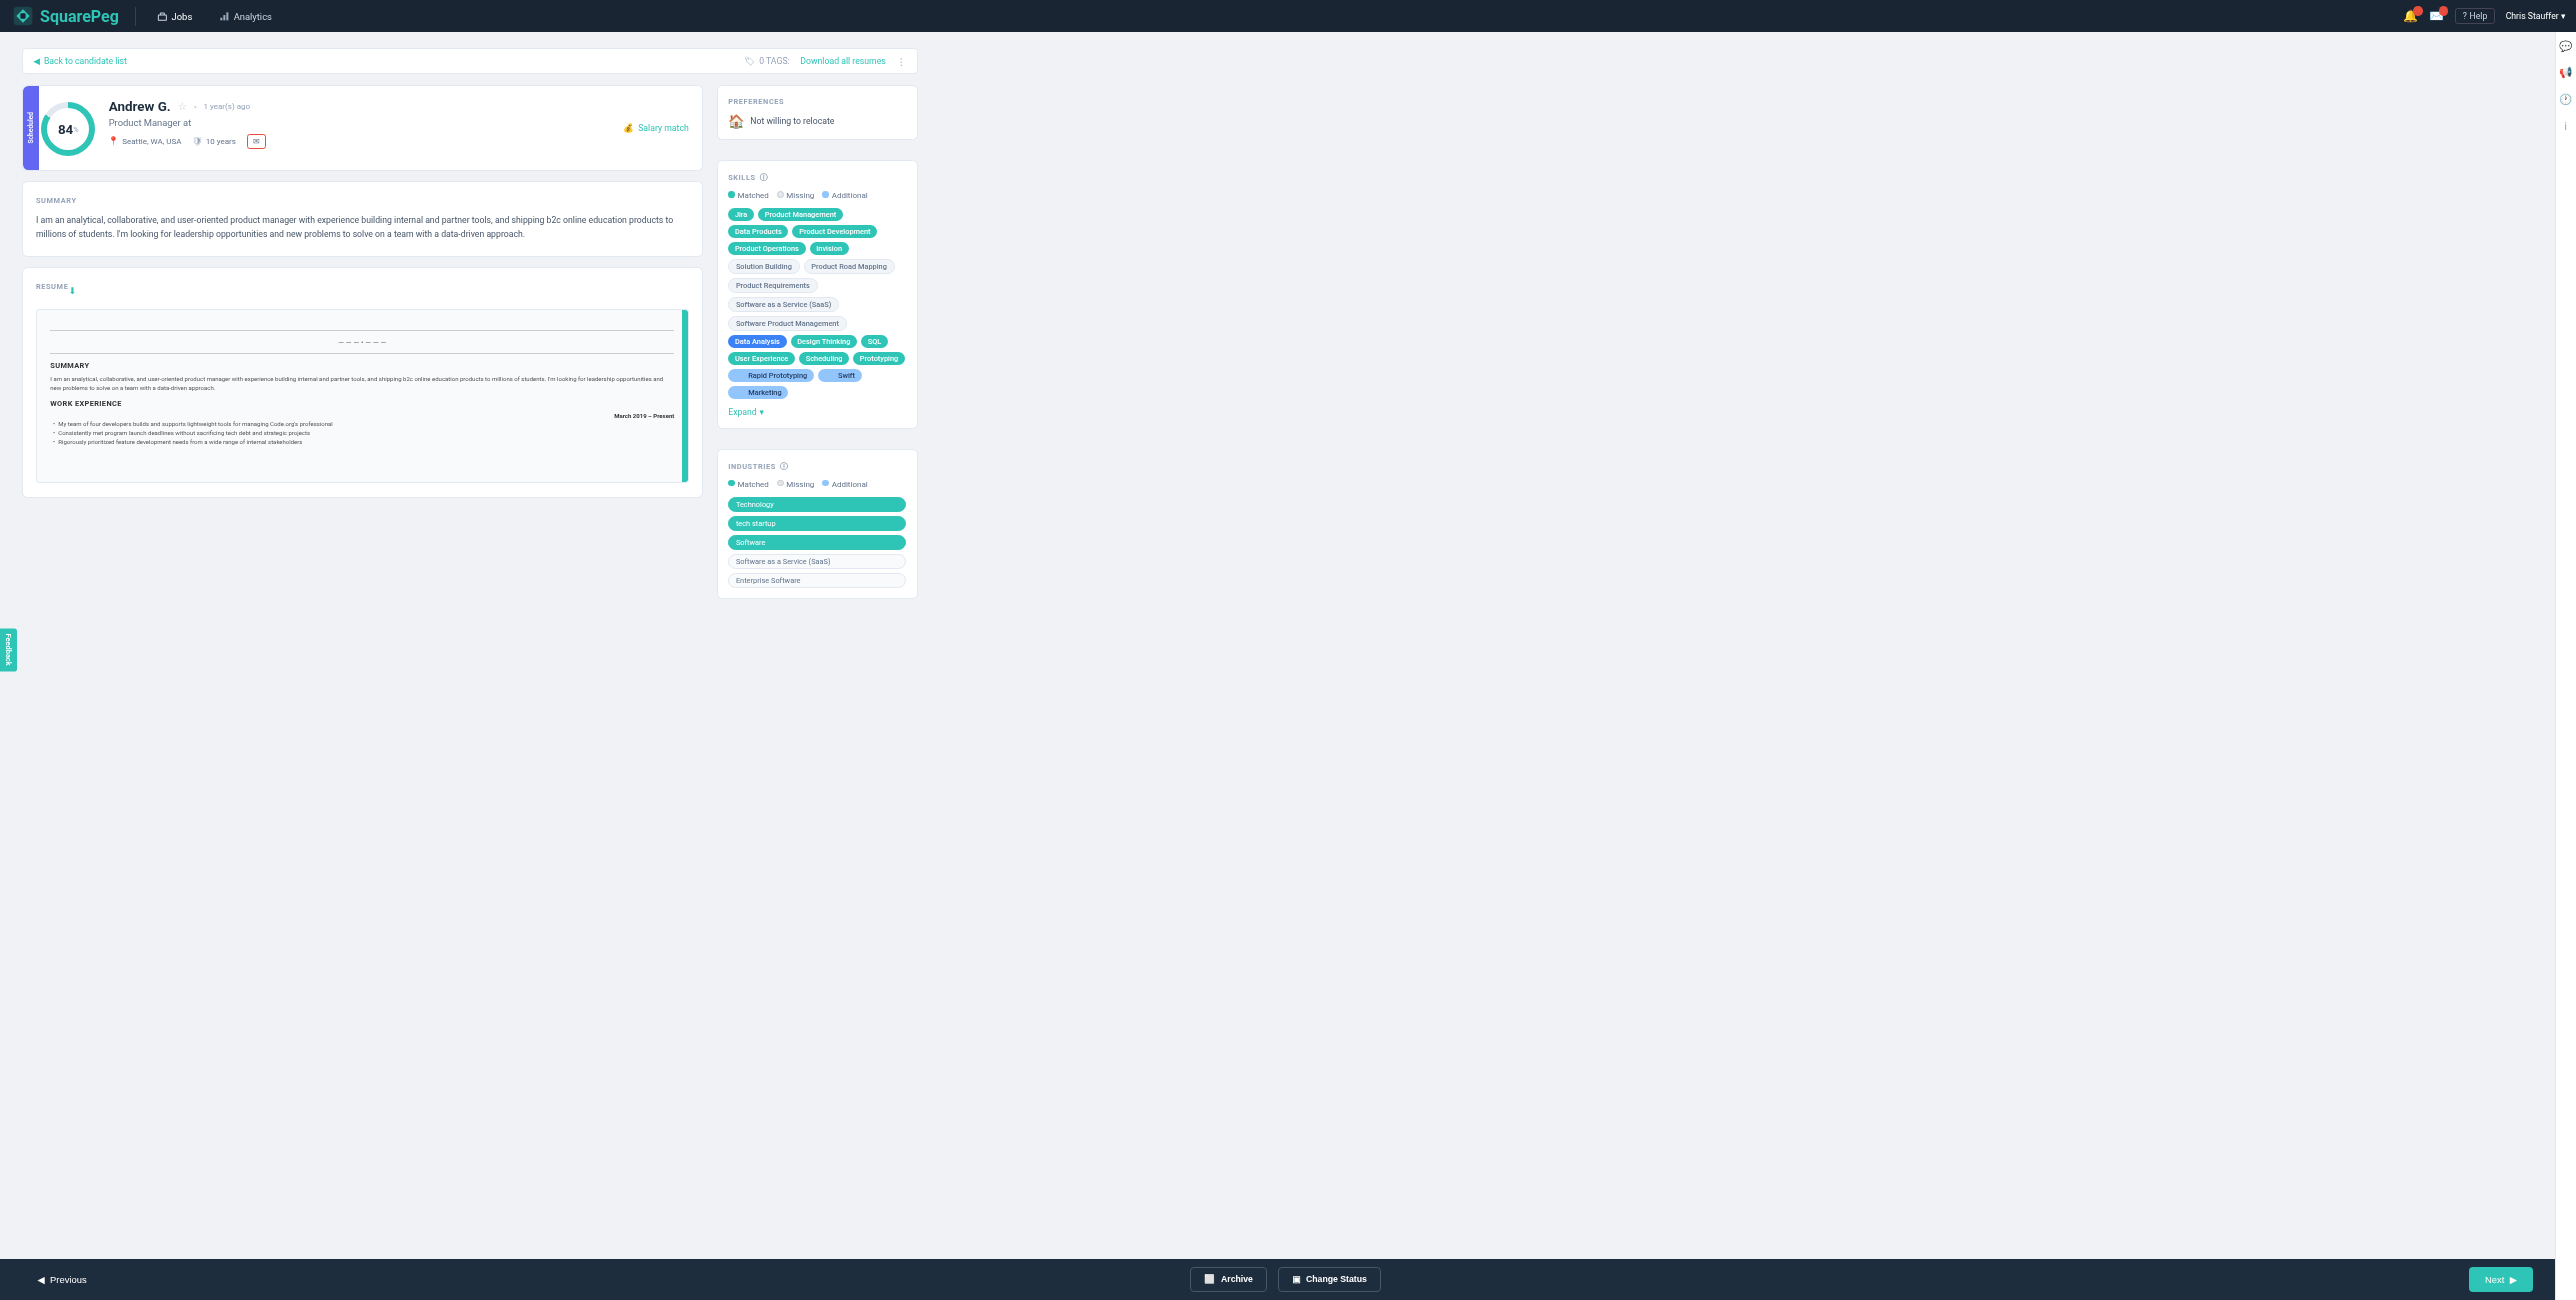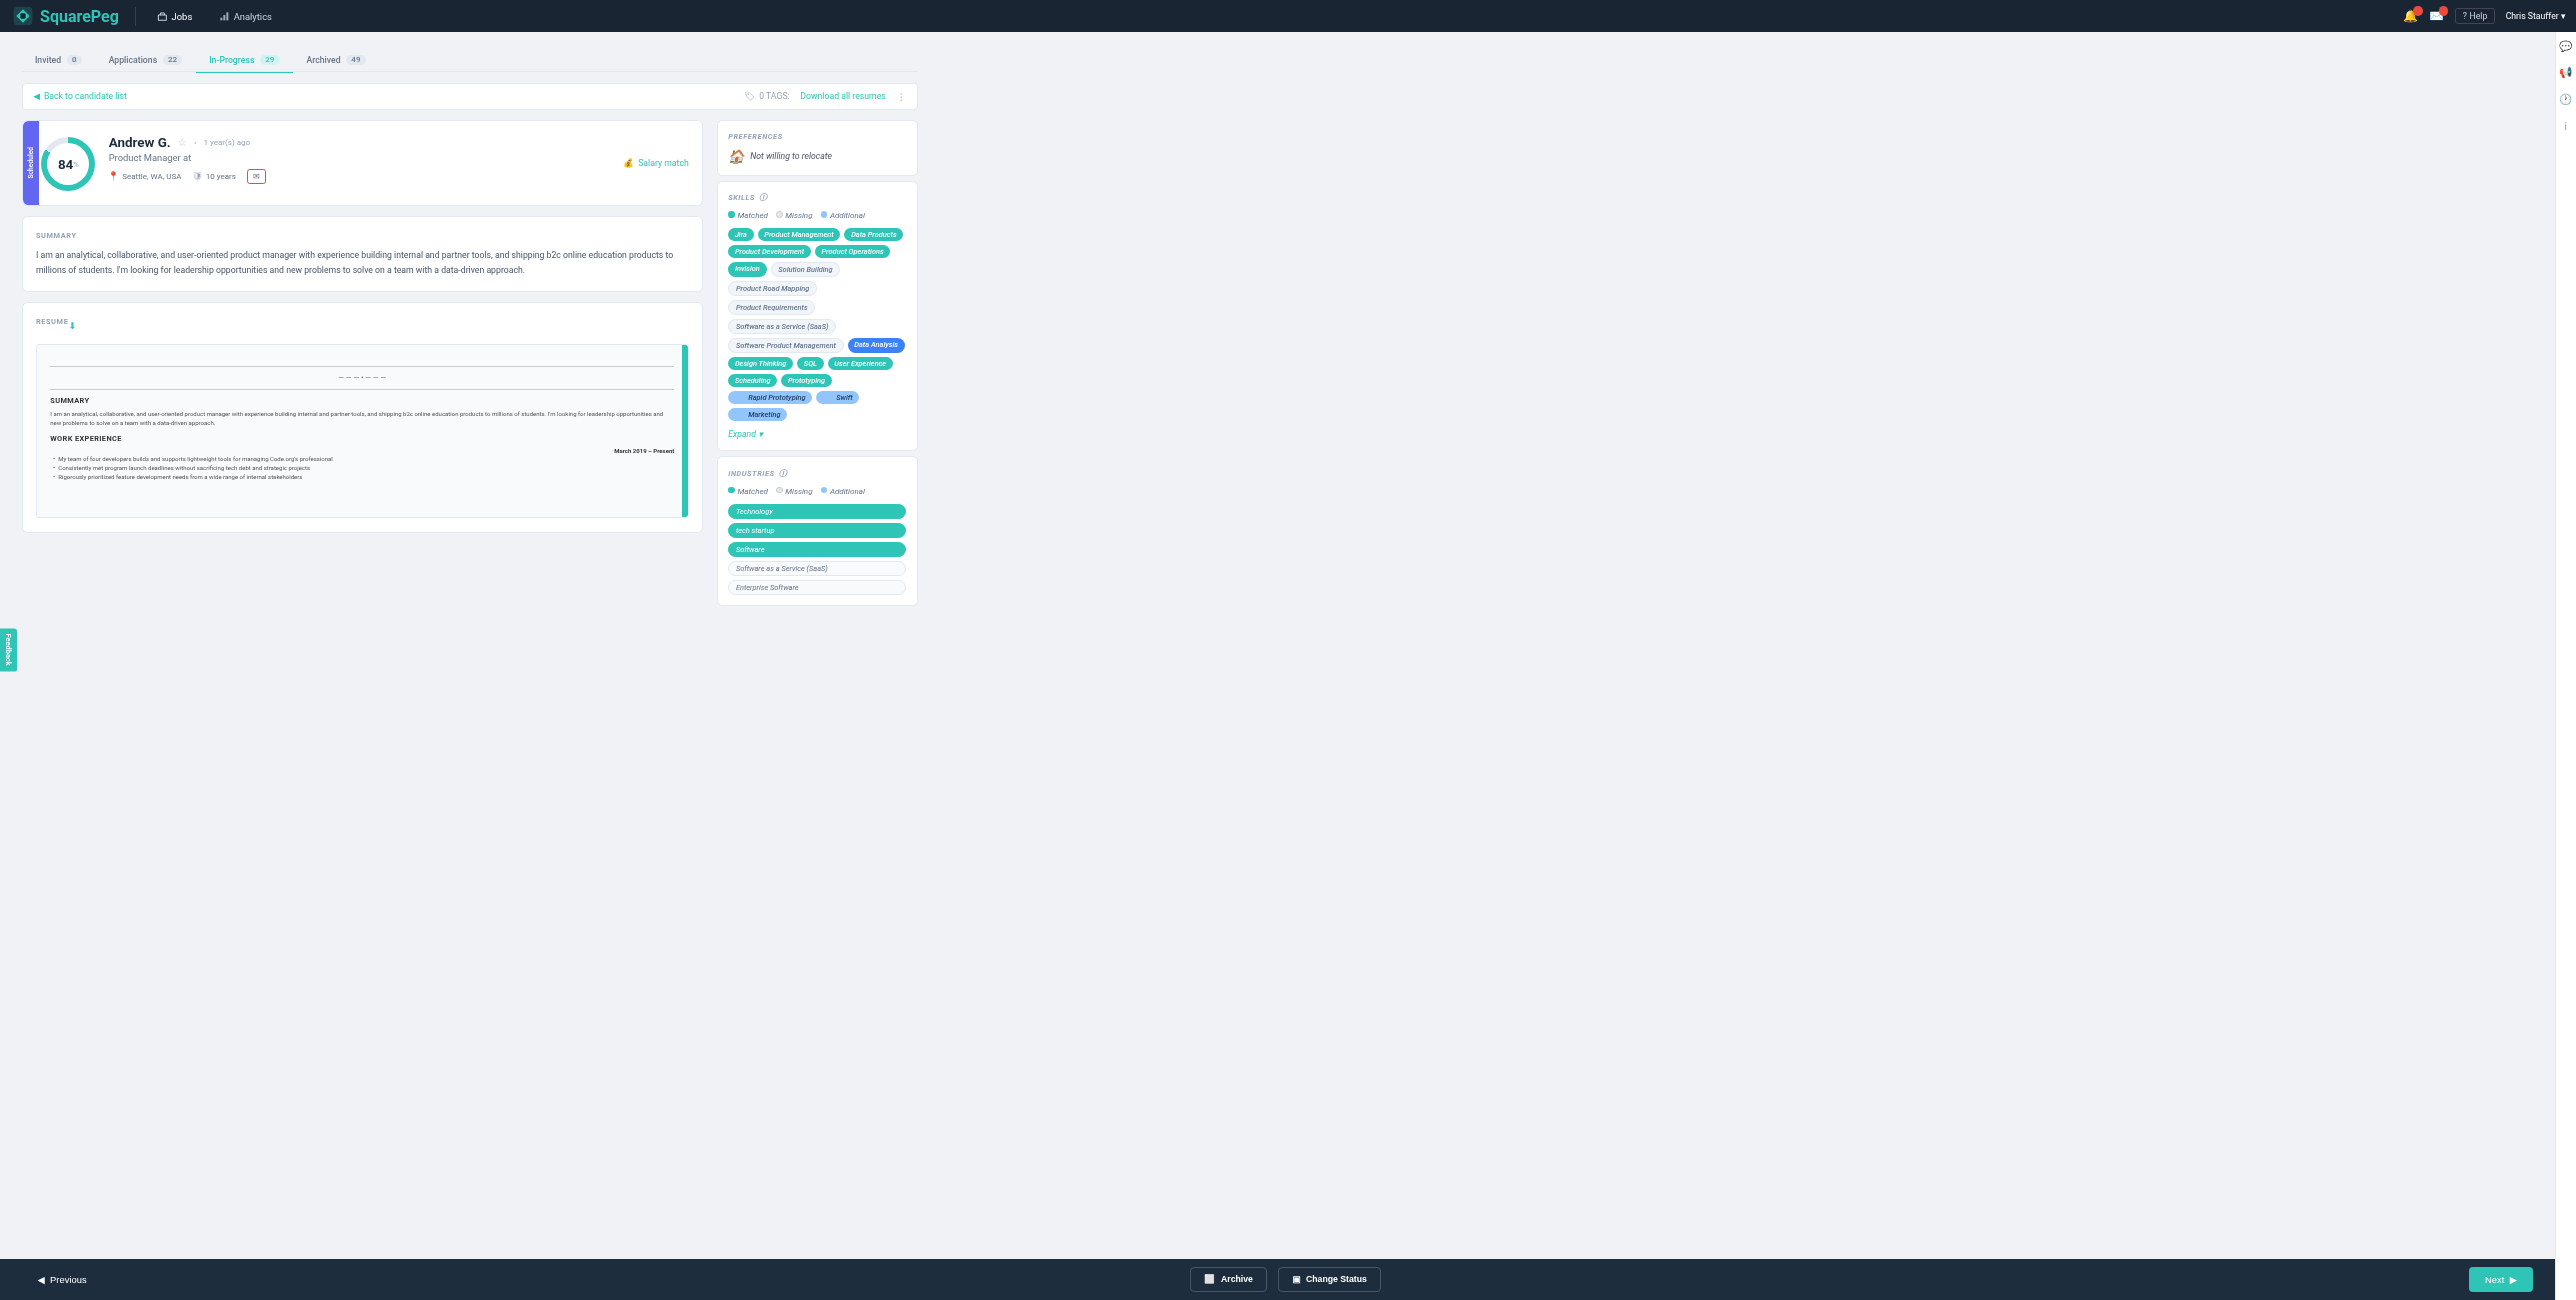--- a/index.html
+++ b/index.html
@@ -103,21 +103,21 @@
     .resume-line { height: 0.7px; background: #ccc; margin: 6.7px 0; }
     .resume-name-line { text-align: center; font-size: 7.4px; color: #666; margin-bottom: 2.7px; }
     .resume-heading { font-size: 7.4px; font-weight: 700; color: #333; margin: 6.7px 0 4px; text-transform: uppercase; letter-spacing: 0.05em; }
     .resume-text { font-size: 6px; color: #555; line-height: 1.5; }
     .resume-bullet { font-size: 6px; color: #555; line-height: 1.5; padding-left: 8px; position: relative; }
     .resume-bullet::before { content: '•'; position: absolute; left: 2.7px; }
     .resume-date { font-size: 6px; font-weight: 700; color: #333; text-align: right; }
     .resume-sidebar-bar { position: absolute; right: 0; top: 0; bottom: 0; width: 5.4px; background: #2ec4b6; border-radius: 0 2.7px 2.7px 0; }
 
     
-    .panel-card { background: #fff; border: 0.7px solid #e2e8f0; border-radius: 5.4px; padding: 10.7px; margin-bottom: 5px; font-style: italic; }
+    .panel-card { background: #fff; border: 0.7px solid #e2e8f0; border-radius: 5.4px; padding: 10.7px; margin-bottom: 20px; }
     .panel-title { font-size: 7.4px; font-weight: 700; color: #94a3b8; letter-spacing: 0.08em; text-transform: uppercase; margin-bottom: 8px; display: flex; align-items: center; gap: 4px; }
     .info-icon { color: #94a3b8; font-size: 8px; cursor: pointer; }
 
     
     .pref-item { display: flex; align-items: center; gap: 5.4px; font-size: 8.7px; color: #475569; }
     .pref-icon { font-size: 13.4px; }
 
     
     .skills-legend { display: flex; align-items: center; gap: 8px; margin-bottom: 8px; }
     .legend-item { display: flex; gap: 2.7px; font-size: 8px; color: #64748b; }
@@ -207,38 +207,20 @@
 <aside class="sidebar-right">
   <div class="sidebar-right-icon">💬</div>
   <div class="sidebar-right-icon">📢</div>
   <div class="sidebar-right-icon">🕐</div>
   <div class="sidebar-right-icon">ℹ</div>
 </aside>
 
 <main class="main-wrapper">
 
 
-  <div class="tabs-row">
-    <div class="tab-item">
-      <span>Invited</span>
-      <span class="tab-count">0</span>
-    </div>
-    <div class="tab-item">
-      <span>Applications</span>
-      <span class="tab-count">22</span>
-    </div>
-    <div class="tab-item active">
-      <span>In-Progress</span>
-      <span class="tab-count">29</span>
-    </div>
-    <div class="tab-item">
-      <span>Archived</span>
-      <span class="tab-count">49</span>
-    </div>
-  </div>
 
   <div class="toolbar">
     <div class="back-link">
       <span>◀</span>
       <span>Back to candidate list</span>
     </div>
     <div class="toolbar-right">
       <div class="tags-area">
         <span>🏷</span>
         <span>0 TAGS:</span>

